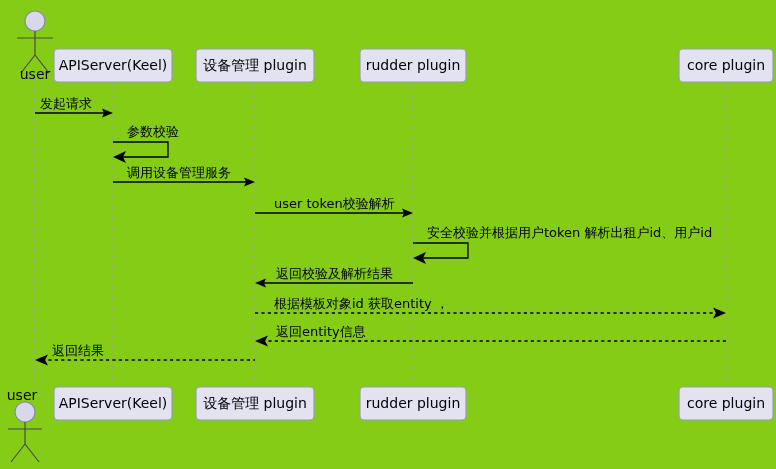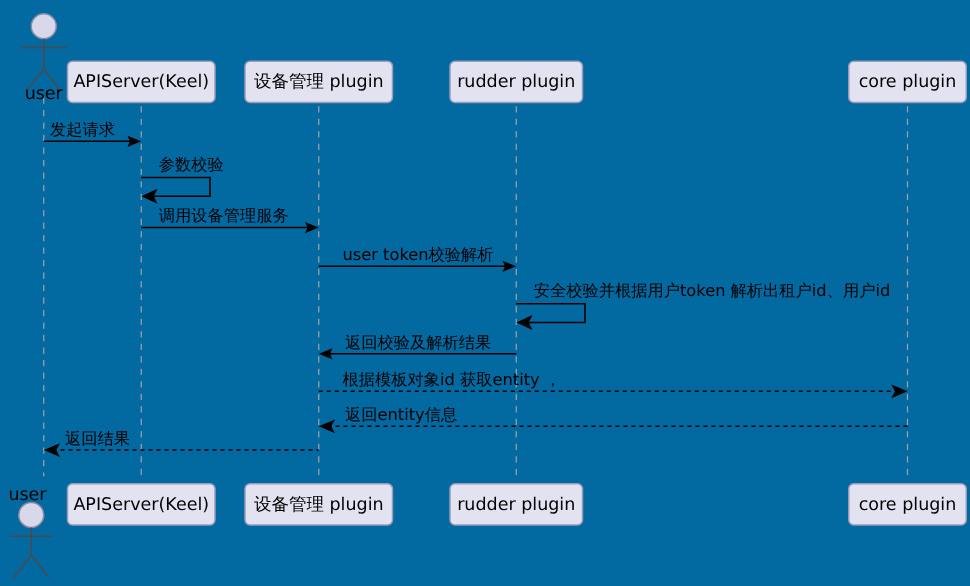--- a/index.html
+++ b/index.html
@@ -8,21 +8,21 @@
     background: #FFFFFF;
   }
   body {
     font-family: "DejaVu Sans", "Liberation Sans", sans-serif;
   }
   #diagram-root {
     position: relative;
     width: 776px;
     height: 469px;
     overflow: hidden;
-    background: #0369a1;
+    background: #84cc16;
   }
   #diagram-svg {
     position: absolute;
     left: 0;
     top: 0;
     width: 776px;
     height: 469px;
   }
   .participant-box {
     fill: #E2E2F0;

